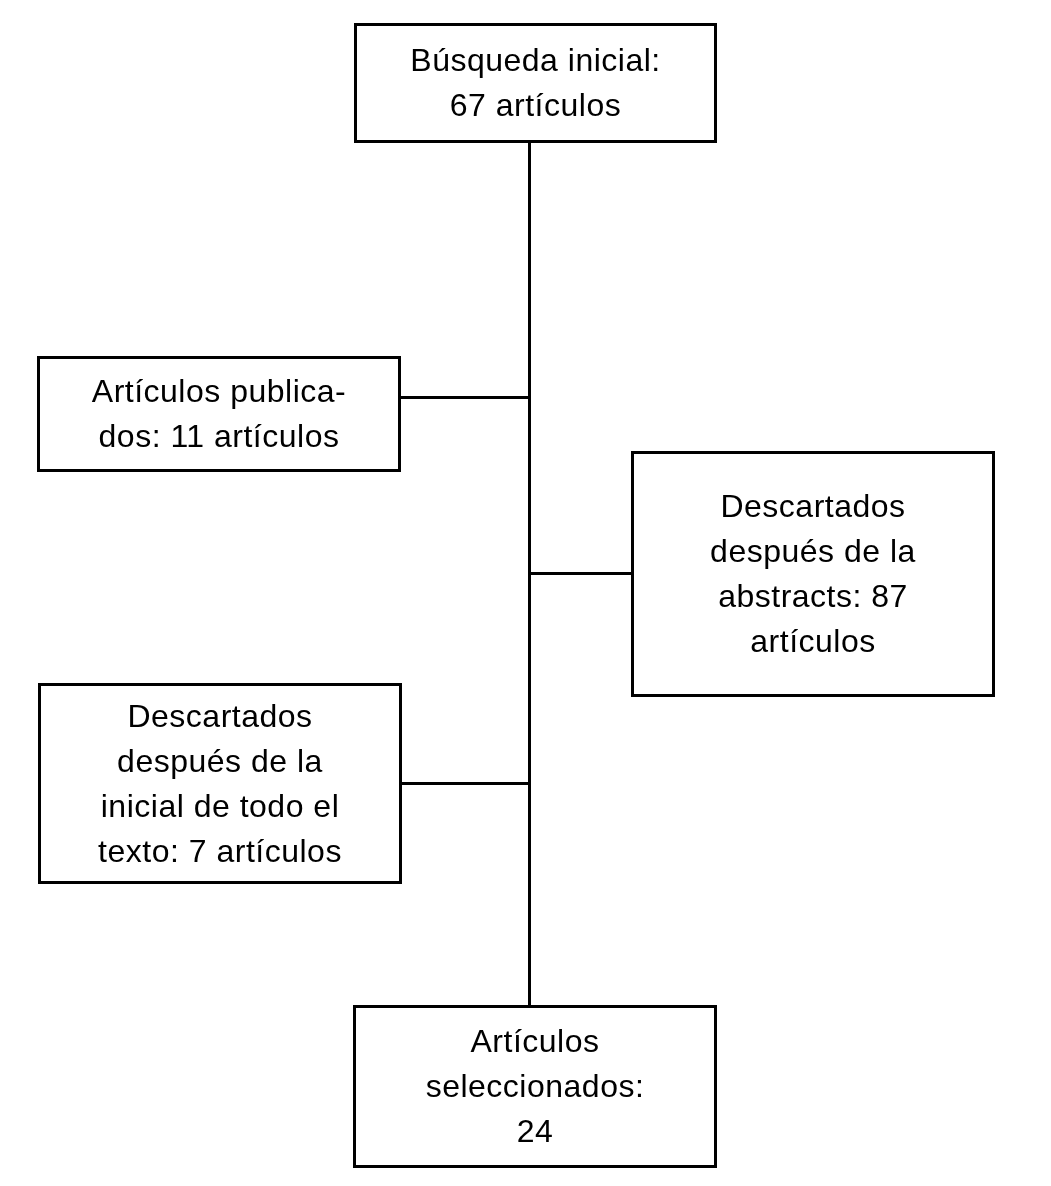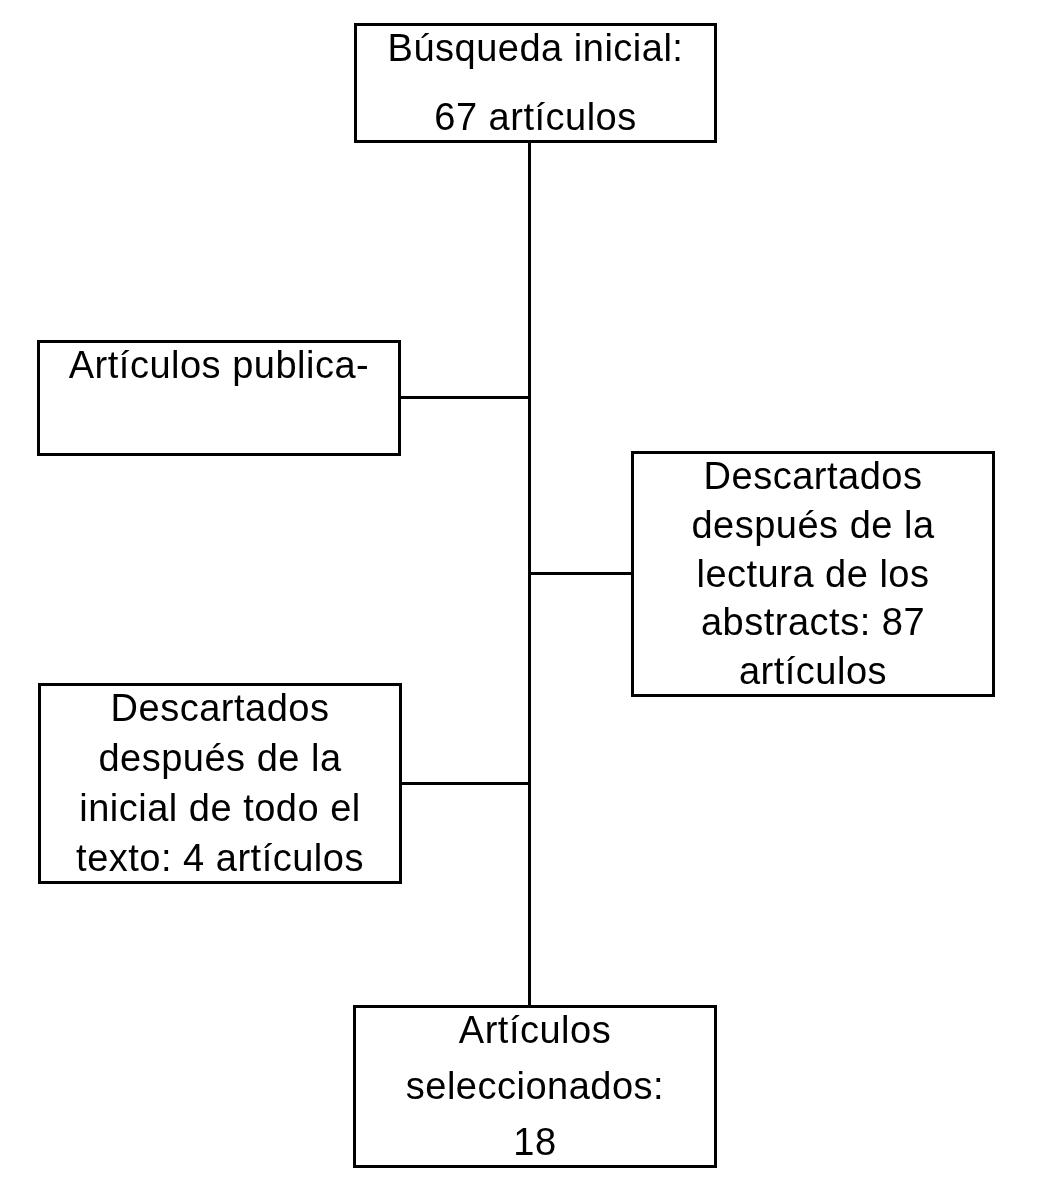--- a/index.html
+++ b/index.html
@@ -15,37 +15,37 @@
     font-family: "Liberation Sans", "DejaVu Sans", sans-serif;
     color: #000000;
   }
   .box {
     position: absolute;
     box-sizing: border-box;
     background: #ffffff;
     border: 3px solid #000000;
     display: flex;
     flex-direction: column;
-    justify-content: space-between;
+    justify-content: center;
     align-items: center;
     text-align: center;
-    font-size: 38px;
+    font-size: 32px;
     line-height: 45px;
     letter-spacing: 0.5px;
     z-index: 2;
   }
   .box .ln { white-space: nowrap; }
   .connector {
     position: absolute;
     background: #000000;
     z-index: 1;
   }
   
   #box-initial-search   { left: 354px; top: 23px;   width: 363px; height: 120px; }
-  #box-published        { left: 37px;  top: 340px;  width: 364px; height: 116px; }
+  #box-published        { left: 37px;  top: 356px;  width: 364px; height: 116px; }
   #box-discarded-abs    { left: 631px; top: 451px;  width: 364px; height: 246px; }
   #box-discarded-full   { left: 38px;  top: 683px;  width: 364px; height: 201px; }
   #box-selected         { left: 353px; top: 1005px; width: 364px; height: 163px; }
   
   #line-vertical        { left: 528px; top: 143px;  width: 3px;   height: 862px; }
   #line-published       { left: 401px; top: 396px;  width: 128px; height: 3px; }
   #line-discarded-abs   { left: 530px; top: 572px;  width: 102px; height: 3px; }
   #line-discarded-full  { left: 402px; top: 782px;  width: 127px; height: 3px; }
 </style>
 </head>
@@ -58,36 +58,36 @@
   <div class="connector" id="line-discarded-abs"></div>
   <div class="connector" id="line-discarded-full"></div>
 
   <div class="box" id="box-initial-search">
     <div class="ln">Búsqueda inicial:</div>
     <div class="ln">67 artículos</div>
   </div>
 
   <div class="box" id="box-published">
     <div class="ln">Artículos publica-</div>
+    <div class="ln">dos: 11 artículos</div>
   </div>
 
   <div class="box" id="box-discarded-abs">
     <div class="ln">Descartados</div>
     <div class="ln">después de la</div>
-    <div class="ln">lectura de los</div>
     <div class="ln">abstracts: 87</div>
     <div class="ln">artículos</div>
   </div>
 
   <div class="box" id="box-discarded-full">
     <div class="ln">Descartados</div>
     <div class="ln">después de la</div>
     <div class="ln">inicial de todo el</div>
-    <div class="ln">texto: 4 artículos</div>
+    <div class="ln">texto: 7 artículos</div>
   </div>
 
   <div class="box" id="box-selected">
     <div class="ln">Artículos</div>
     <div class="ln">seleccionados:</div>
-    <div class="ln">18</div>
+    <div class="ln">24</div>
   </div>
 
 </div>
 
 </body></html>

